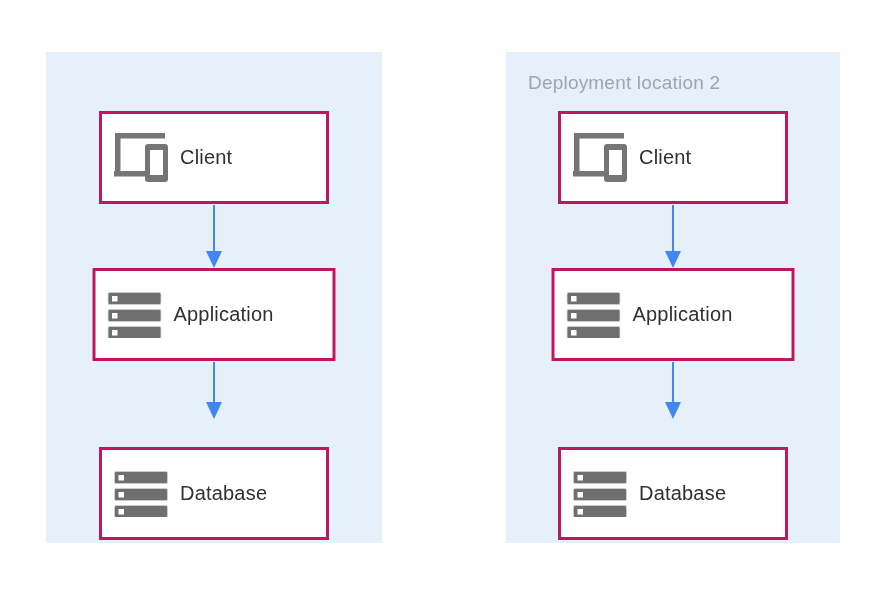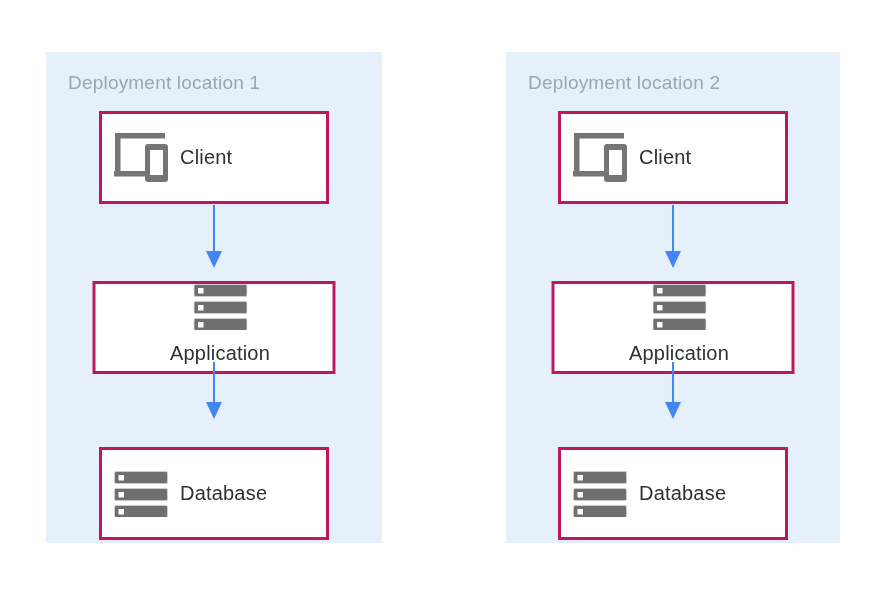--- a/index.html
+++ b/index.html
@@ -37,21 +37,21 @@
     height: 93px;
     background: #ffffff;
     border: 3px solid #be185d;
     display: flex;
     align-items: center;
     justify-content: flex-start;
     padding-left: 12px;
     gap: 12px;
   }
   .node-client   { top: 59px;  width: 230px; }
-  .node-app      { top: 229px; width: 243px; flex-direction: column; }
+  .node-app      { top: 216px; width: 243px; }
   .node-db       { top: 367px; width: 230px; margin-top: 28px; }
   .node-label {
     font-size: 20px;
     color: #2e3134;
     letter-spacing: 0.2px;
     white-space: nowrap;
   }
   .icon { display: inline-flex; flex: 0 0 auto; }
   .arrow {
     position: absolute;
@@ -70,21 +70,20 @@
     border-right: 8px solid transparent;
     border-top: 17px solid #4285f4;
   }
 </style>
 </head>
 <body>
 
 <div class="canvas">
 
   <section class="panel panel-1">
-    <div class="panel-title">Deployment location 1</div>
 
     <div class="node node-client">
       <span class="icon">
         <svg width="54" height="49" viewBox="0 0 54 49" xmlns="http://www.w3.org/2000/svg">
           <path fill="#757575" d="M1 0 H51 V5.5 H6.5 V38 H1 Z"></path>
           <rect fill="#757575" x="0" y="38" width="34" height="5.5"></rect>
           <rect fill="#757575" x="31" y="11" width="23" height="38" rx="3"></rect>
           <rect fill="#ffffff" x="36" y="17" width="13" height="25"></rect>
         </svg>
       </span>

